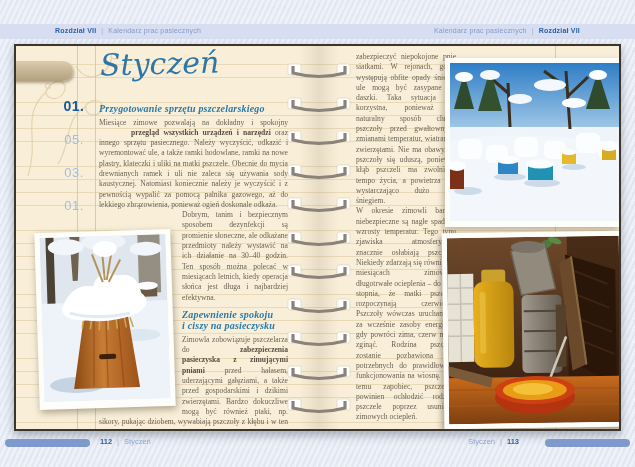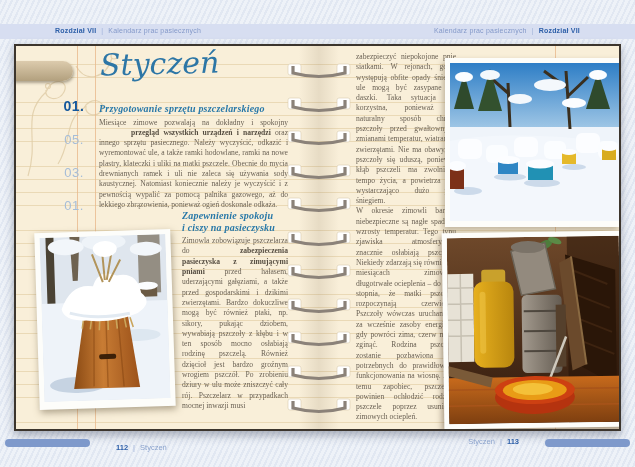--- a/index.html
+++ b/index.html
@@ -43,39 +43,39 @@
   .month-title{position:absolute;left:84px;top:0px;z-index:2;
     font-family:"DejaVu Serif", serif;font-style:italic;font-size:30px;
     color:#2d76a6;transform:rotate(-1.5deg);}
   .left-copy{position:absolute;left:83px;top:57px;width:189px;z-index:2;}
   .body-copy{font-family:"Liberation Serif", serif;font-size:7.6px;line-height:10.3px;
     color:#6a6154;text-align:justify;hyphens:auto;}
   .body-copy p{margin:0;}
   .body-copy b{color:#554d41;padding-left:32px;}
   .section-heading{margin:0 0 3px 0;font-family:"Liberation Serif", serif;
     font-style:italic;font-weight:bold;font-size:10px;line-height:11.5px;color:#2878a8;letter-spacing:.2px;}
-  .section-heading.second{}
+  .section-heading.second{margin-top:6px;}
   
   .photo{background:#fdfdfa;box-shadow:1px 3px 7px rgba(100,85,60,.5);}
   .photo svg{display:block;}
   .photo-left{float:left;width:126px;height:164px;padding:5px 5px 8px;
     margin:21px 9px 4px -62px;transform:rotate(-1.8deg);}
   .photo-top{position:absolute;left:126px;top:12px;padding:5px 0 6px 5px;z-index:2;
     box-shadow:-2px 3px 6px rgba(100,85,60,.4);}
   .photo-bottom{position:absolute;left:124px;top:186px;padding:5px;z-index:2;
     transform:rotate(-0.8deg);box-shadow:-2px 3px 6px rgba(80,60,40,.5);}
   .right-copy{position:absolute;left:37px;top:6px;width:100px;z-index:2;}
   
   .binding{position:absolute;left:271px;top:14px;height:355px;width:64px;z-index:6;
     display:flex;flex-direction:column;justify-content:space-between;}
   
   .footer-bar{position:absolute;top:439px;width:85px;height:8px;border-radius:4px;background:#7e99cb;}
   .fb-left{left:5px;} .fb-right{right:5px;}
   .footer-text{position:absolute;top:437px;font-size:7.5px;white-space:nowrap;}
-  .ft-left{left:116px;margin-top:6px;} .ft-right{right:116px;text-align:right;}
+  .ft-left{left:100px;} .ft-right{right:116px;text-align:right;}
   .footer-text .pg{color:#2d5fa8;font-weight:bold;}
   .footer-text .sep{color:#9fb2d9;margin:0 5px;}
   .footer-text .mon{color:#8ba3cd;}
 </style>
 </head>
 <body>
 
 <div class="header-band">
   <div class="hdr hdr-left">
     <span class="chap">Rozdział VII</span><span class="sep">|</span><span class="sect">Kalendarz prac pasiecznych</span>
@@ -142,20 +142,21 @@
           <path d="M20,72 Q30,46 52,50 Q58,32 76,40 Q96,36 100,58 Q112,68 96,78 Q70,88 44,84 Q22,84 20,72 Z" fill="#ffffff"></path>
           <path d="M28,76 Q54,84 88,78" stroke="#e2eaf2" stroke-width="3" fill="none"></path>
           <g stroke="#b2945a" stroke-width="2" fill="none">
             <path d="M62,46 L52,18 M64,44 L62,12 M66,44 L72,14 M68,46 L80,24"></path>
           </g>
           <ellipse cx="65" cy="13" rx="12" ry="8" fill="#ffffff"></ellipse>
           <rect x="56" y="118" width="17" height="5" rx="2" fill="#3c2008"></rect>
         </svg>
       </div>
 
+      <p>Dobrym, tanim i bezpiecznym sposobem dezynfekcji są promienie słoneczne, ale odkażane przedmioty należy wystawić na ich działanie na 30–40 godzin. Ten sposób można polecać w miesiącach letnich, kiedy operacja słońca jest długa i najbardziej efektywna.</p>
       <h2 class="section-heading second"><span>Zapewnienie spokoju</span><br><span>i ciszy na pasieczysku</span></h2>
       <p><span>Zimowla zobowiązuje pszczelarza do </span><b>zabezpieczenia pasieczyska z zimującymi pniami</b><span> przed hałasem, uderzającymi gałęziami, a także przed gospodarskimi i dzikimi zwierzętami. Bardzo dokuczliwe mogą być również ptaki, np. sikory, pukając dziobem, wywabiają pszczoły z kłębu i w ten sposób mocno osłabiają rodzinę pszczelą. Również dzięcioł jest bardzo groźnym wrogiem pszczół. Po zrobieniu dziury w ulu może zniszczyć cały rój. Pszczelarz w przypadkach mocnej inwazji musi</span></p>
     </div>
 
     <div class="tab-bookmark"></div>
   </div>
 
   <div class="page page-right">
     <div class="margin-line ml-r"></div>
 

